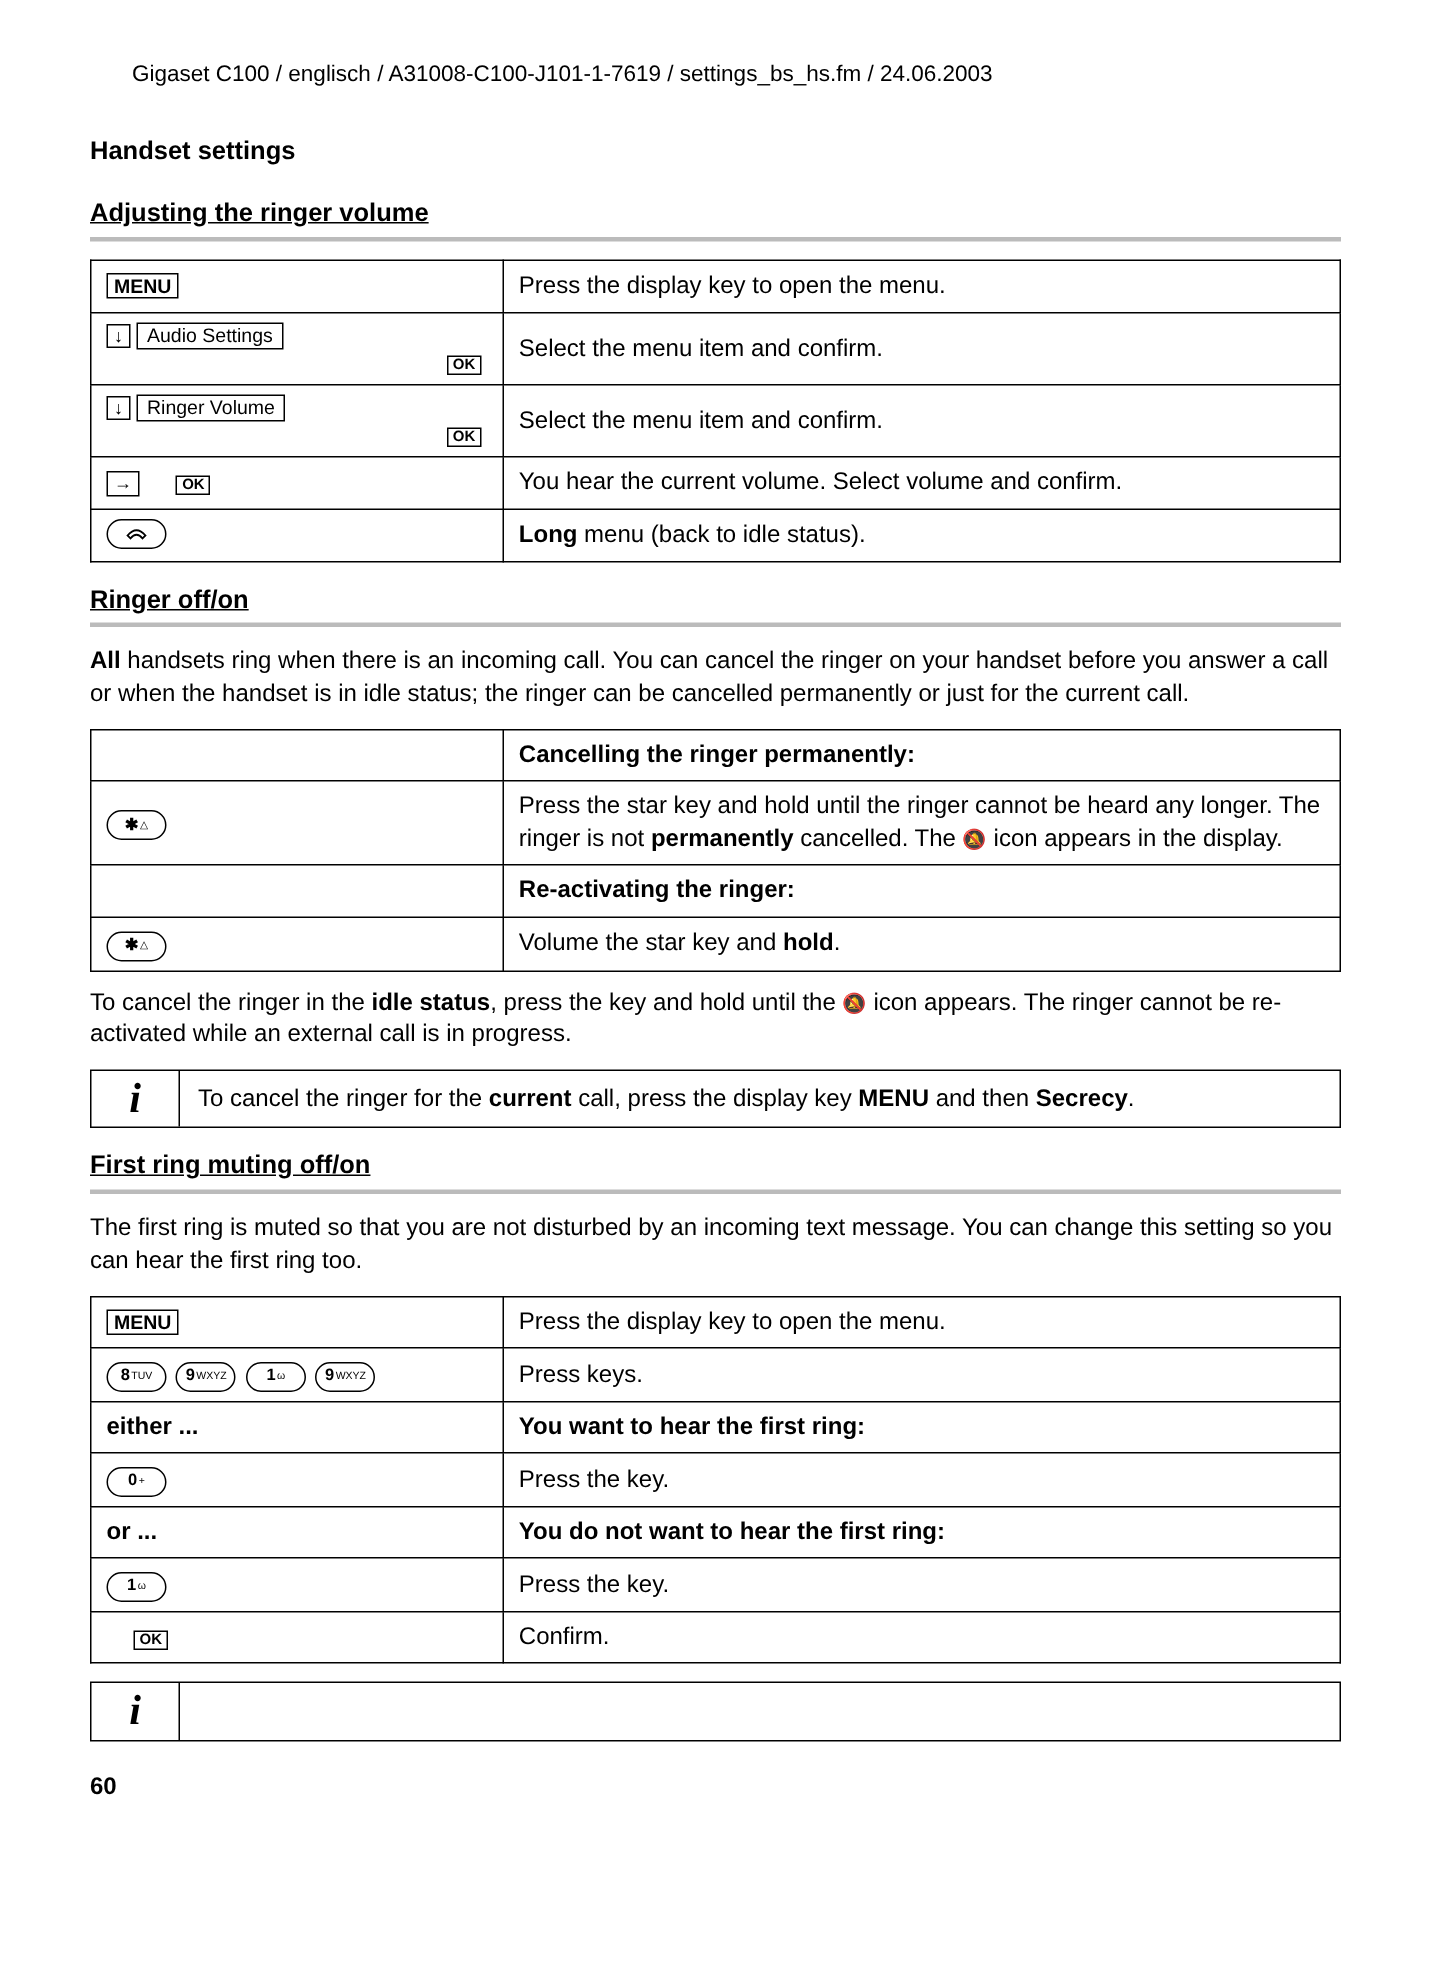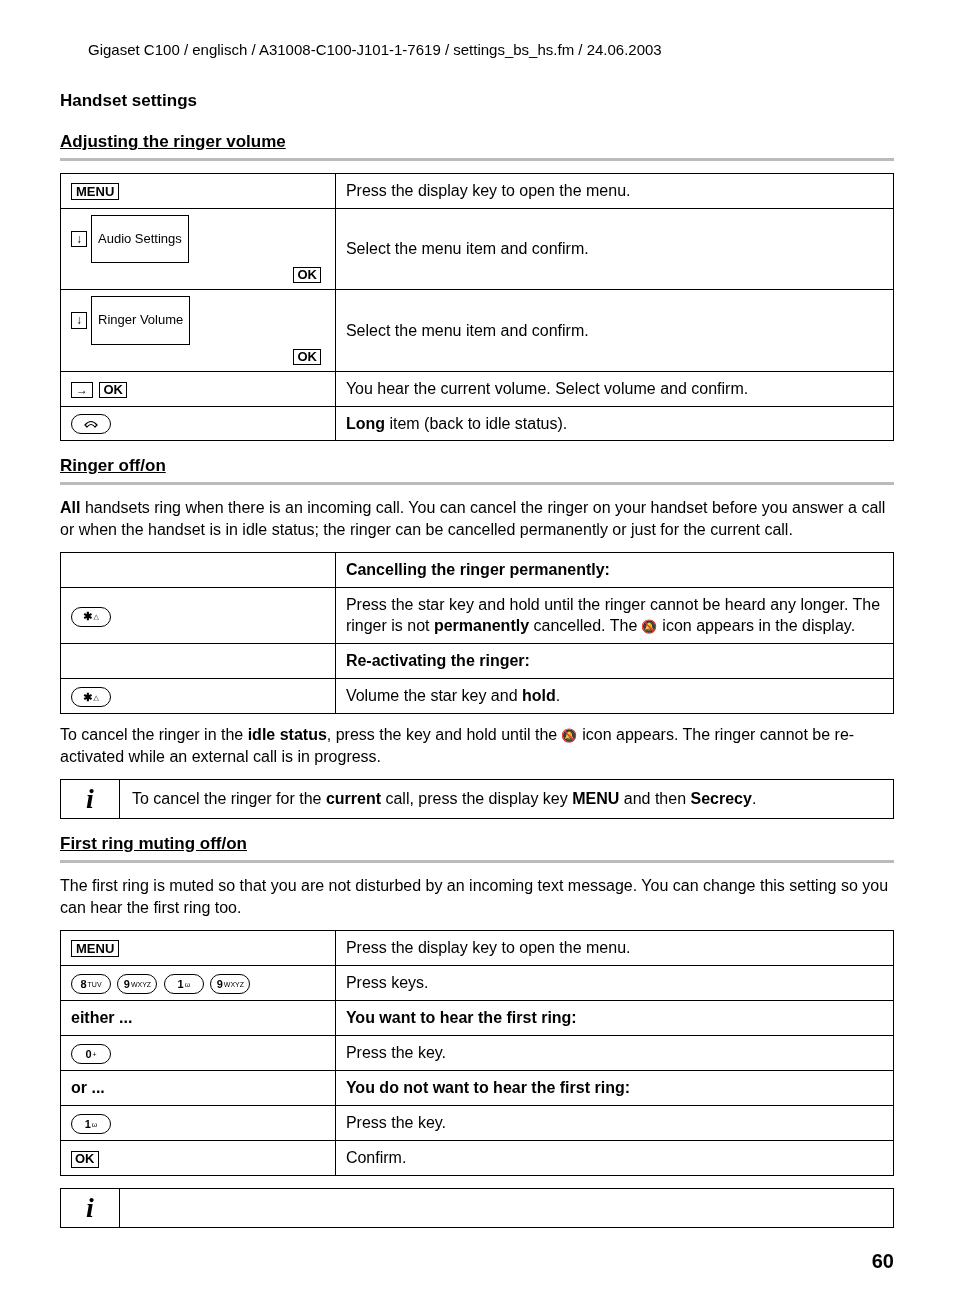--- a/index.html
+++ b/index.html
@@ -50,38 +50,39 @@
     border: 1.5px solid #000;
     font-weight: bold;
     font-size: 13px;
     padding: 1px 4px;
     line-height: 1;
   }
   .ok-box {
     display: inline-block;
     border: 1.5px solid #000;
     font-weight: bold;
-    font-size: 13px;
+    font-size: 10px;
     padding: 0 3px;
     line-height: 1.1;
+    margin-left: 18px;
   }
   .arrow-box {
     display: inline-block;
     border: 1.5px solid #000;
     font-size: 12px;
     padding: 0 4px;
     line-height: 1.2;
     font-weight: bold;
     margin-right: 2px;
   }
   .label-box {
     display: inline-block;
     border: 1.5px solid #000;
     font-size: 13px;
-    padding: 16px 6px;
+    padding: 1px 6px;
     line-height: 1.1;
   }
   .nav-row {
     display: flex;
     flex-direction: column;
     align-items: flex-start;
     gap: 4px;
   }
   .nav-row-line {
     display: flex;
@@ -129,23 +130,22 @@
     font-style: italic;
     font-weight: bold;
     font-size: 28px;
   }
   .info-box .text {
     padding: 8px 12px;
     flex: 1;
   }
   .page-number {
     font-weight: bold;
-    font-size: 20px;
+    font-size: 16px;
     margin-top: 20px;
-    text-align: right;
   }
   .bell-off {
     display: inline-block;
     font-size: 13px;
   }
 </style>
 </head>
 <body>
 
 <div class="header-line">Gigaset C100 / englisch / A31008-C100-J101-1-7619 / settings_bs_hs.fm / 24.06.2003</div>
@@ -195,21 +195,21 @@
     <td>You hear the current volume. Select volume and confirm.</td>
   </tr>
   <tr>
     <td class="left">
       <span class="key-pill">
         <svg width="16" height="10" viewBox="0 0 16 10">
               <path d="M2 6 Q8 -1 14 6 L12 8 Q8 3 4 8 Z" fill="none" stroke="#000" stroke-width="1.2"></path>
             </svg>
       </span>
     </td>
-    <td><strong>Long</strong><span> item (back to idle status).</span></td>
+    <td><strong>Long</strong><span> menu (back to idle status).</span></td>
   </tr>
 </tbody>
   </table>
 
 <div class="subsection-title">Ringer off/on</div>
 <hr class="grey-divider">
 
 <p class="para">
   <strong>All</strong><span> handsets ring when there is an incoming call. You can cancel the ringer on your handset before you answer a call or when the handset is in idle status; the ringer can be cancelled permanently or just for the current call.</span>
 </p>

